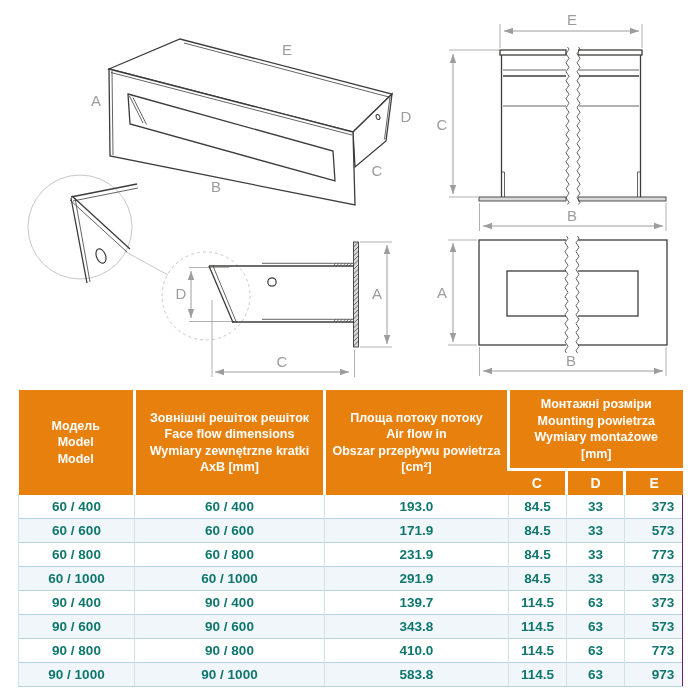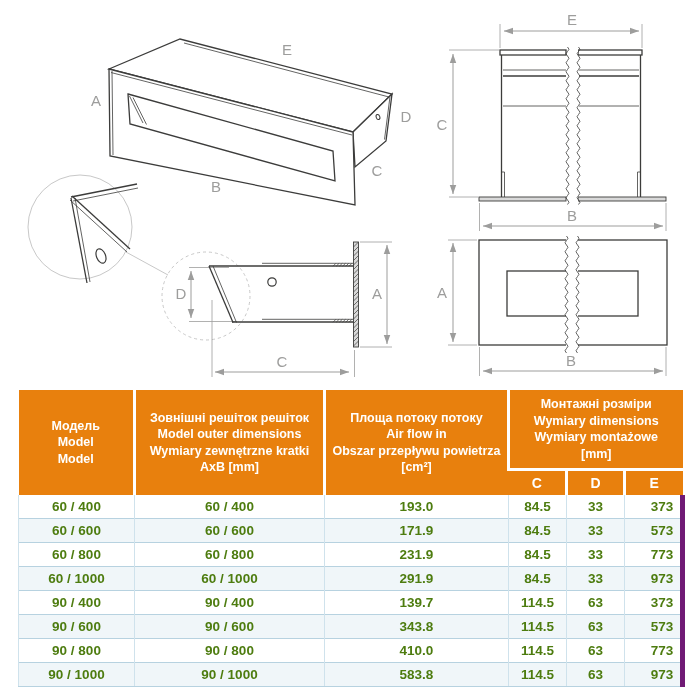--- a/index.html
+++ b/index.html
@@ -14,27 +14,27 @@
   .ext{stroke:#9d9d9c;stroke-width:0.8;fill:none;}
   .soft{stroke:#c8c8c8;stroke-width:1;fill:none;}
 
   table.spec{position:absolute;left:18px;top:390px;width:664px;border-collapse:collapse;table-layout:fixed;}
   table.spec thead th{background:#E8800D;color:#fff;font-weight:bold;vertical-align:middle;padding:0 5px;}
   table.spec thead tr.main th{height:78px;font-size:12.5px;}
   table.spec thead th.c-model{font-size:13px;margin-top:36px;}
   table.spec thead tr.sub th{height:24px;font-size:14px;border-top:3px solid #fff;}
   table.spec thead th + th{border-left:3px solid #fff;}
   .ln{line-height:1.32;}
-  table.spec tbody td{height:23px;padding:0;font-size:13.5px;font-weight:bold;color:#4d7c0f;text-align:center;
+  table.spec tbody td{height:23px;padding:0;font-size:13.5px;font-weight:bold;color:#0f766e;text-align:center;
       border-top:1px solid #b7d2e0;border-left:1px solid #cfe2ec;background:#fff;}
   table.spec tbody td:first-child{border-left:1px solid #cfe2ec;}
   table.spec tbody tr:first-child td{border-top:none;}
   table.spec tbody tr:nth-child(even) td{background:#f0f6f9;}
   table.spec tbody tr:last-child td{border-bottom:1px solid #b7d2e0;}
-  table.spec tbody td:last-child{border-right:5px solid #701a75;padding-left:19px;}
+  table.spec tbody td:last-child{border-right:1px solid #701a75;padding-left:19px;}
 </style>
 </head>
 <body>
 
 <div class="page">
 
   <svg class="drawings" width="700" height="390" viewBox="0 0 700 390">
     <defs>
       <marker id="arr" viewBox="0 0 10 8" refX="9.5" refY="4" markerWidth="9.5" markerHeight="8" orient="auto-start-reverse">
         <path d="M0,0.6 L9.5,4 L0,7.4 Z" fill="#9d9d9c"></path>
@@ -199,33 +199,33 @@
     </colgroup>
     <thead>
       <tr class="main">
         <th class="c-model" rowspan="2">
             <div class="ln">Модель</div>
             <div class="ln">Model</div>
             <div class="ln">Model</div>
           </th>
         <th rowspan="2">
             <div class="ln">Зовнішні решіток решіток</div>
-            <div class="ln">Model outer dimensions</div>
+            <div class="ln">Face flow dimensions</div>
             <div class="ln">Wymiary zewnętrzne kratki</div>
             <div class="ln">AxB [mm]</div>
           </th>
         <th rowspan="2">
             <div class="ln">Площа потоку потоку</div>
             <div class="ln">Air flow in</div>
             <div class="ln">Obszar przepływu powietrza</div>
             <div class="ln">[cm²]</div>
           </th>
         <th colspan="3">
             <div class="ln">Монтажні розміри</div>
-            <div class="ln">Wymiary dimensions</div>
+            <div class="ln">Mounting powietrza</div>
             <div class="ln">Wymiary montażowe</div>
             <div class="ln">[mm]</div>
           </th>
       </tr>
       <tr class="sub">
         <th>C</th>
         <th>D</th>
         <th>E</th>
       </tr>
     </thead>

